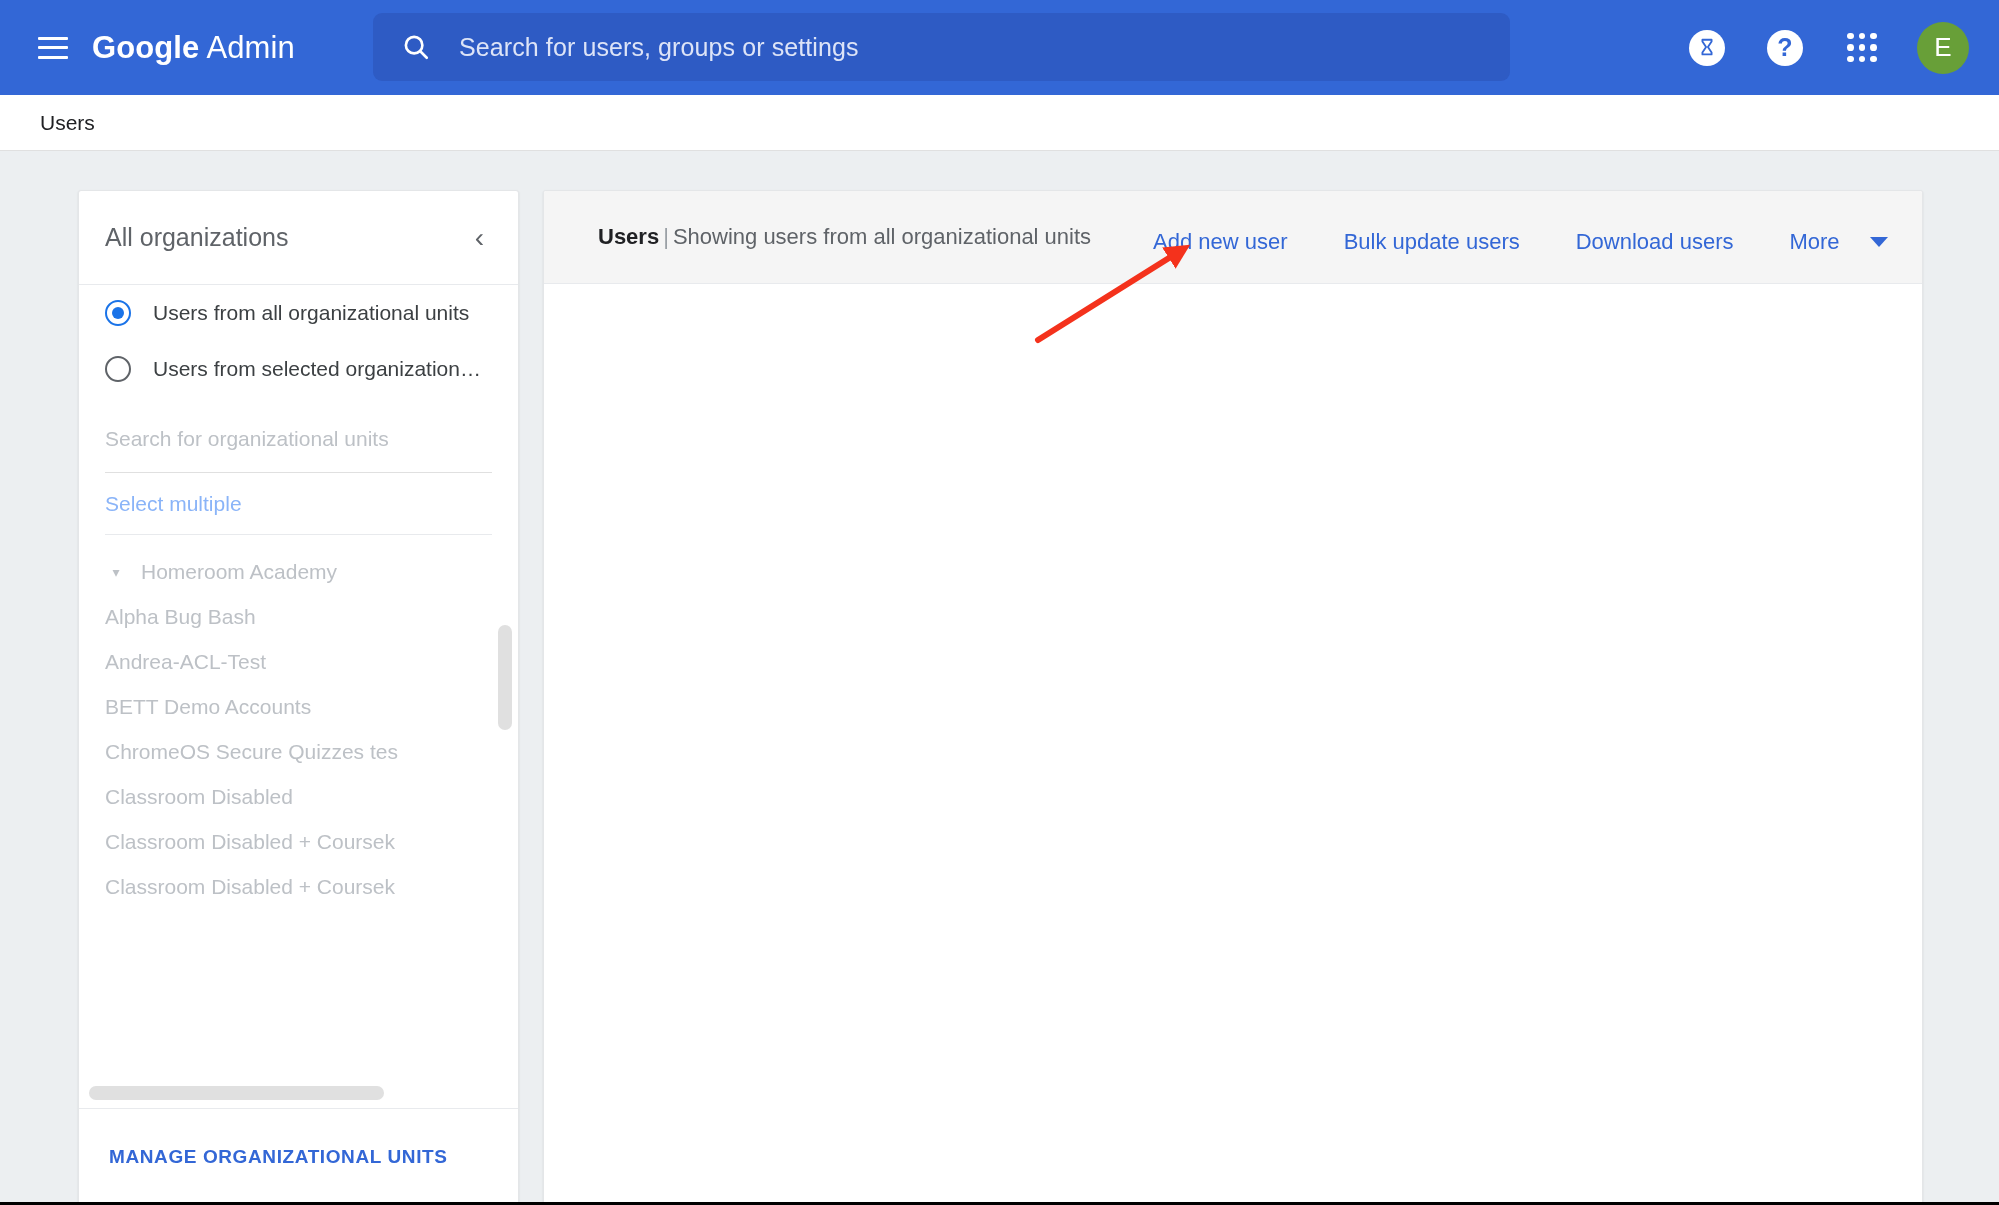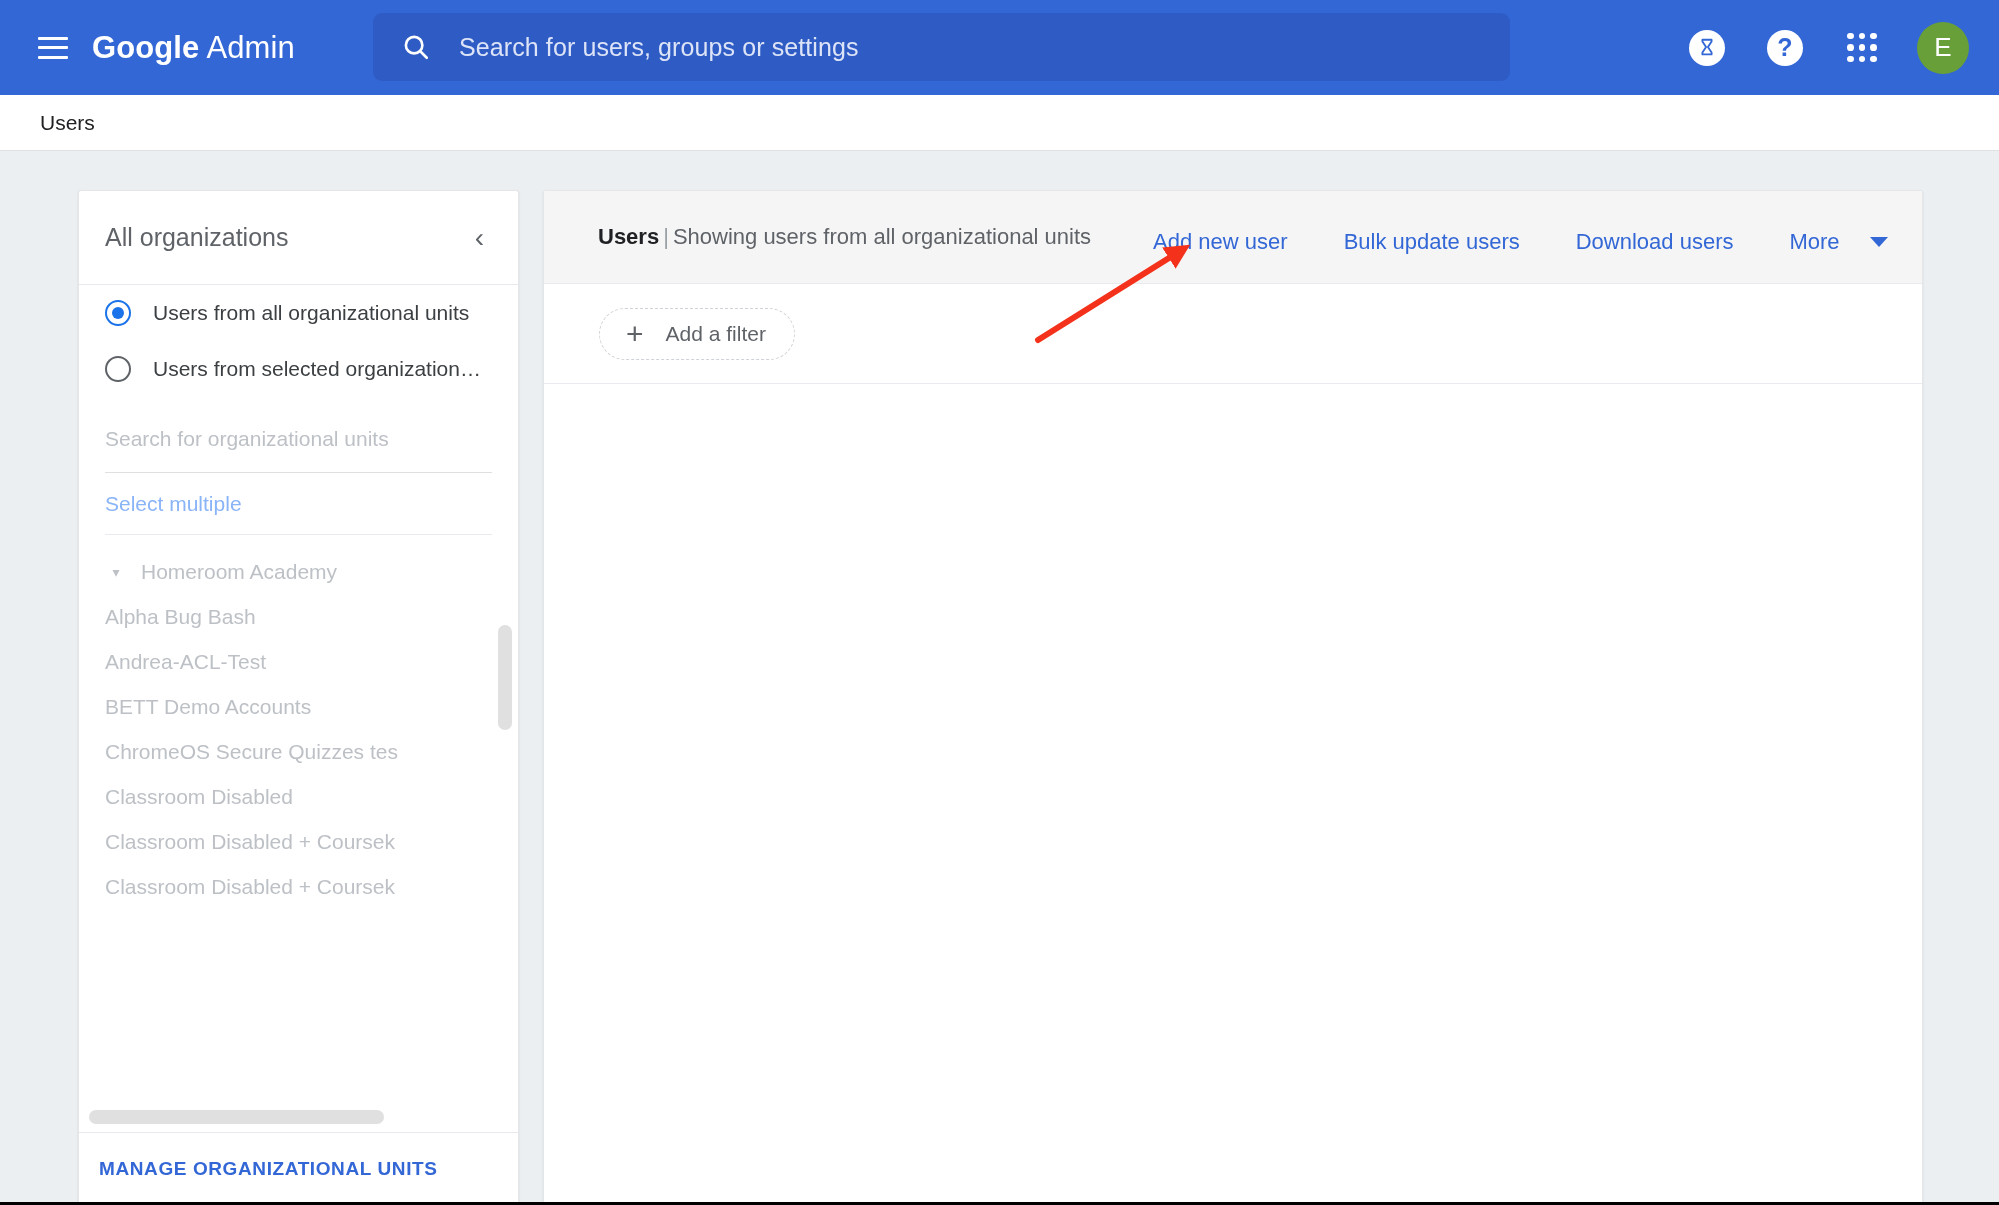--- a/index.html
+++ b/index.html
@@ -133,35 +133,35 @@
     background: #e0e0e0; border-radius: 7px;
   }
   .hscroll-track {
     flex: none; height: 26px; position: relative; background: #ffffff;
   }
   .hscroll-thumb {
     position: absolute; left: 10px; top: 4px; width: 295px; height: 14px;
     background: #e0e0e0; border-radius: 7px;
   }
   .lc-foot {
-    flex: none; height: 72px; border-top: 1px solid #e8eaed;
-    display: flex; align-items: center; padding-left: 20px;
+    flex: none; height: 96px; border-top: 1px solid #e8eaed;
+    display: flex; align-items: center; padding-left: 30px;
   }
   .manage-btn {
     font-size: 19px; font-weight: bold; color: #3367d6; letter-spacing: .6px;
     cursor: pointer; background: none; border: none;
     font-family: "Liberation Sans", sans-serif;
   }
 
   
   .right-card {
     position: absolute; left: 543px; top: 190px; width: 1380px; height: 1015px;
     background: #ffffff; border: 1px solid #e4e6e8; border-radius: 3px;
     box-shadow: 0 1px 2px rgba(60,64,67,.14);
-    display: flex; flex-direction: column; overflow: hidden;
+    display: flex; overflow: hidden;
   }
   .rc-head {
     height: 93px; flex: none; background: #f5f5f5;
     display: flex; align-items: center; padding: 0 34px 0 54px;
     border-bottom: 1px solid #e8eaed;
   }
   .rc-title { font-size: 22px; color: #3c4043; white-space: nowrap; }
   .rc-title b { font-weight: bold; color: #202124; }
   .rc-title .sep { color: #9aa0a6; padding: 0 4px; }
   .rc-title .sub { color: #5f6368; }

